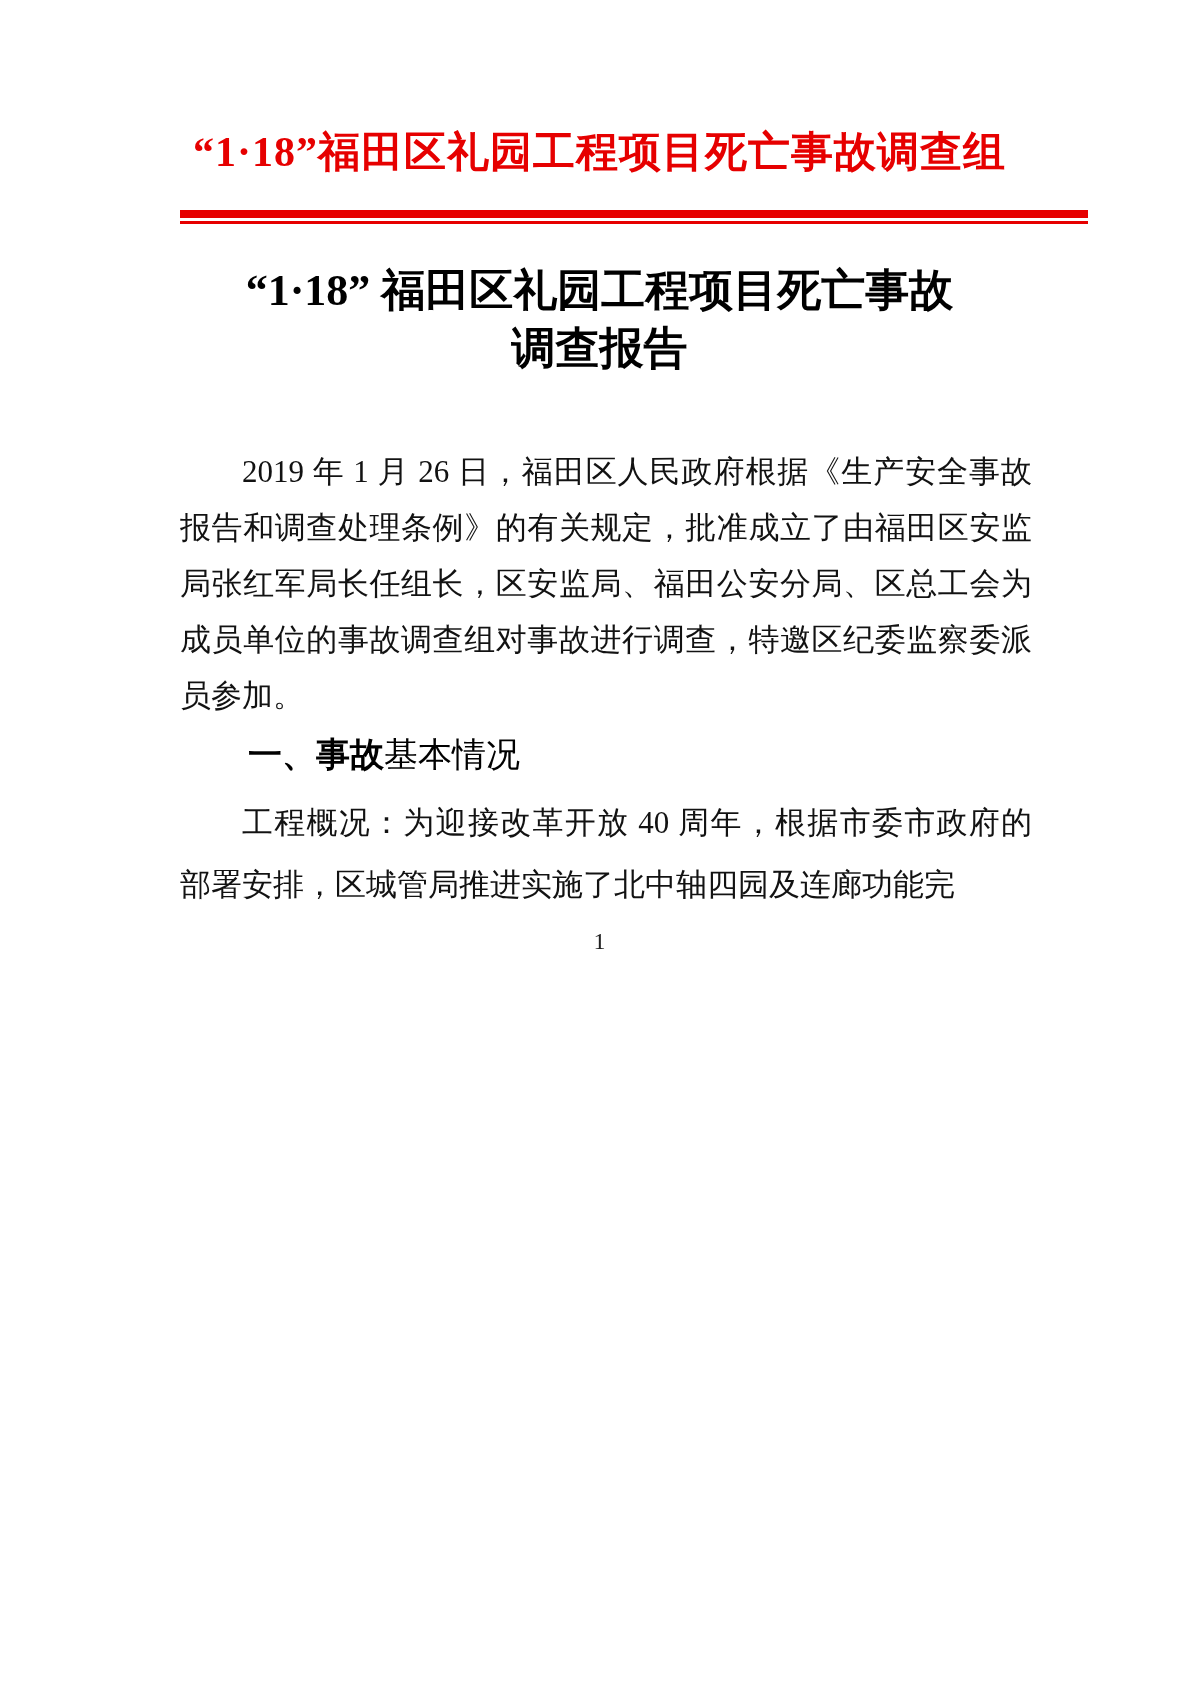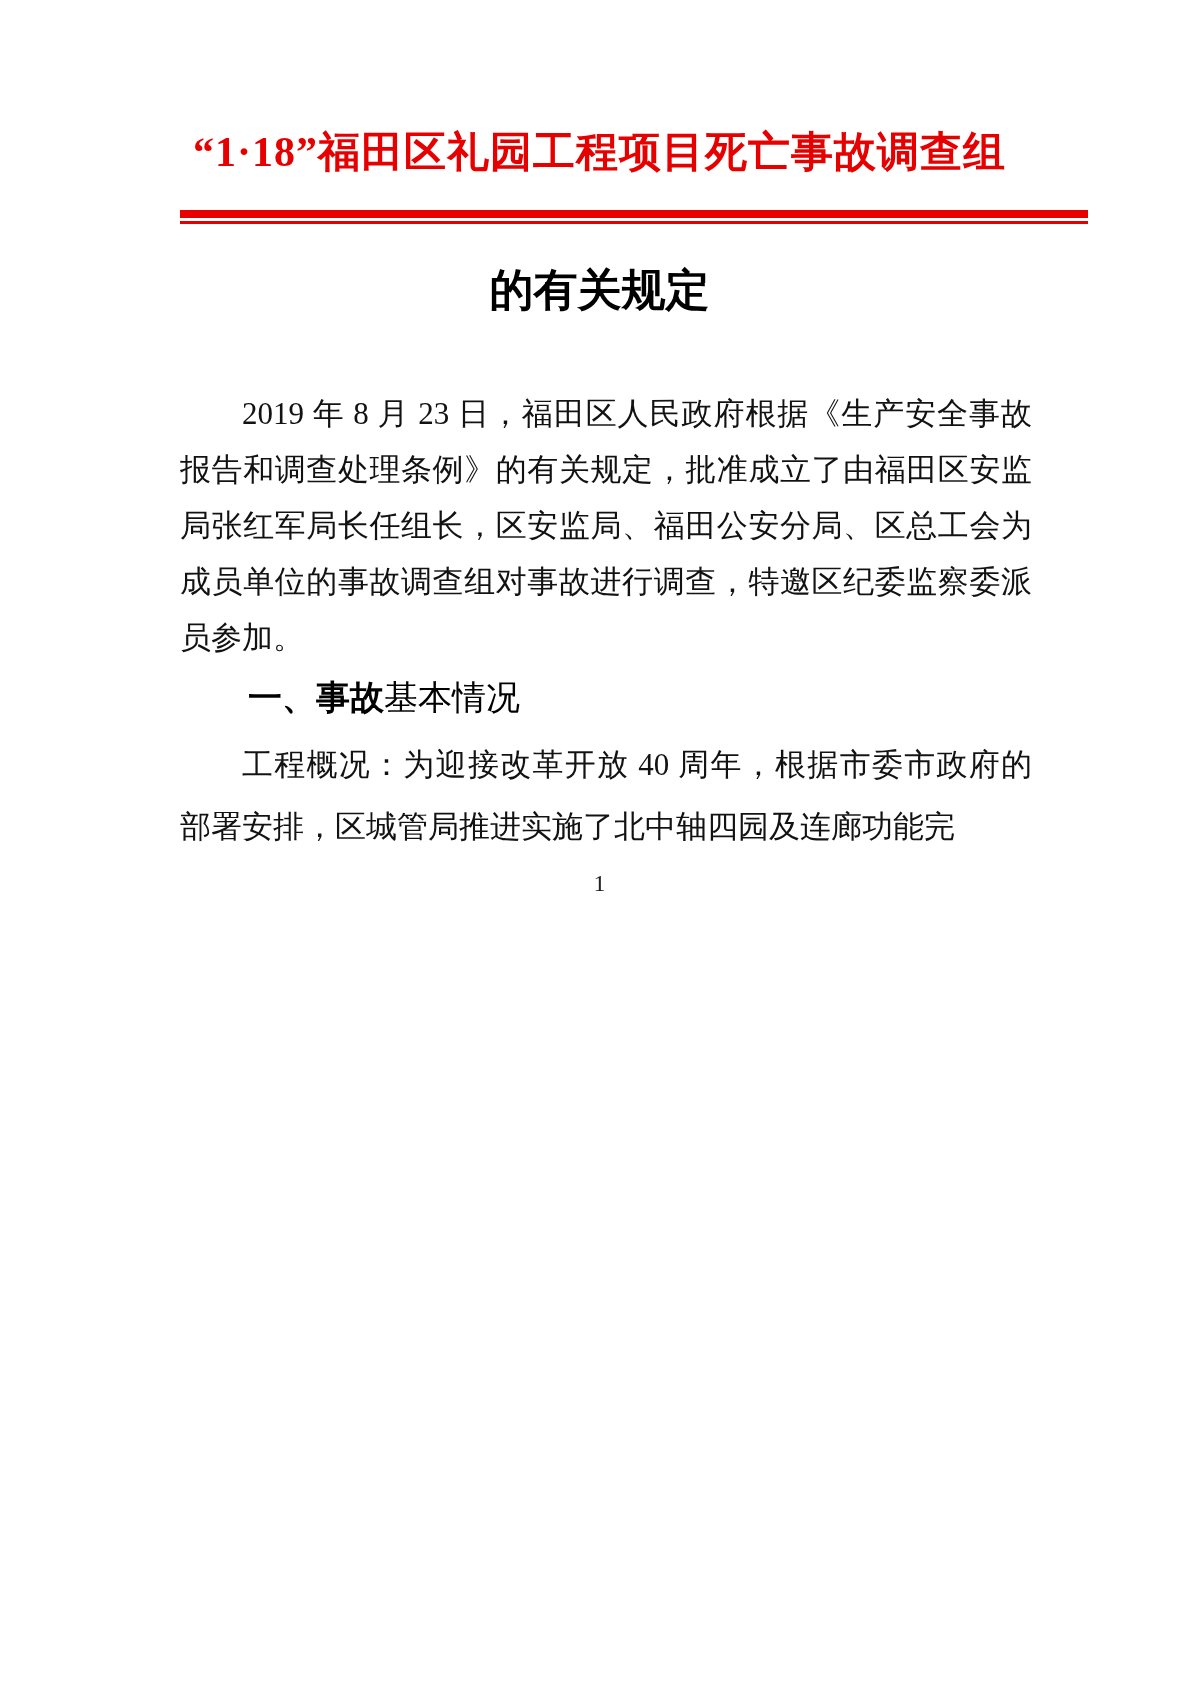--- a/index.html
+++ b/index.html
@@ -49,21 +49,21 @@
     width:852px;
     font-size:31px;
     line-height:56px;
     text-align:justify;
     text-align-last:left;
   }
   .content p{margin:0;text-indent:2em;}
   .section-heading{
     margin:0;
     text-indent:2em;
-    font-family:Liberation Sans, sans-serif;
+    font-family:Liberation Serif, serif;
     font-size:34px;
     line-height:62px;
     font-weight:normal;
     color:#000;
     text-align:left;
   }
   .section-heading .hb{font-weight:bold;}
   .subsection{
     margin:0;
     font-size:32px;
@@ -88,25 +88,26 @@
 
 <div class="banner">“1·18”福田区礼园工程项目死亡事故调查组</div>
 
 <div class="red-rule">
   <div class="thick"></div>
   <div class="gap"></div>
   <div class="thin"></div>
 </div>
 
 <div class="doc-title">
-  <div>的有关规定</div>
+  <div>“1·18” 福田区礼园工程项目死亡事故</div>
+  <div>调查报告</div>
 </div>
 
 <div class="content">
-  <p>2019 年 8 月 23 日，福田区人民政府根据《生产安全事故报告和调查处理条例》的有关规定，批准成立了由福田区安监局张红军局长任组长，区安监局、福田公安分局、区总工会为成员单位的事故调查组对事故进行调查，特邀区纪委监察委派员参加。</p>
+  <p>2019 年 1 月 26 日，福田区人民政府根据《生产安全事故报告和调查处理条例》的有关规定，批准成立了由福田区安监局张红军局长任组长，区安监局、福田公安分局、区总工会为成员单位的事故调查组对事故进行调查，特邀区纪委监察委派员参加。</p>
 
   <p class="section-heading">
     <span class="hb">一、事故</span><span>基本情况</span>
   </p>
 
 
   <p class="sec-para">工程概况：为迎接改革开放 40 周年，根据市委市政府的部署安排，区城管局推进实施了北中轴四园及连廊功能完</p>
 </div>
 
 <div class="page-number">1</div>

